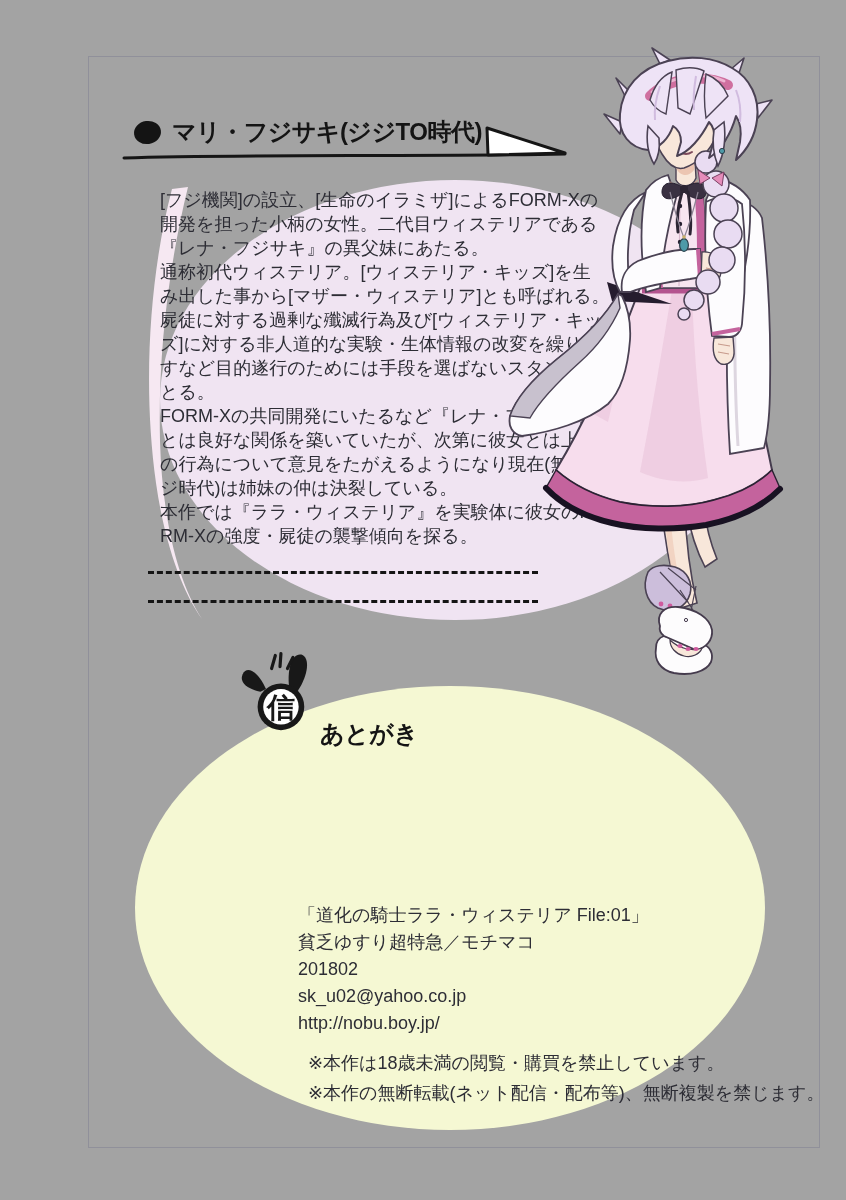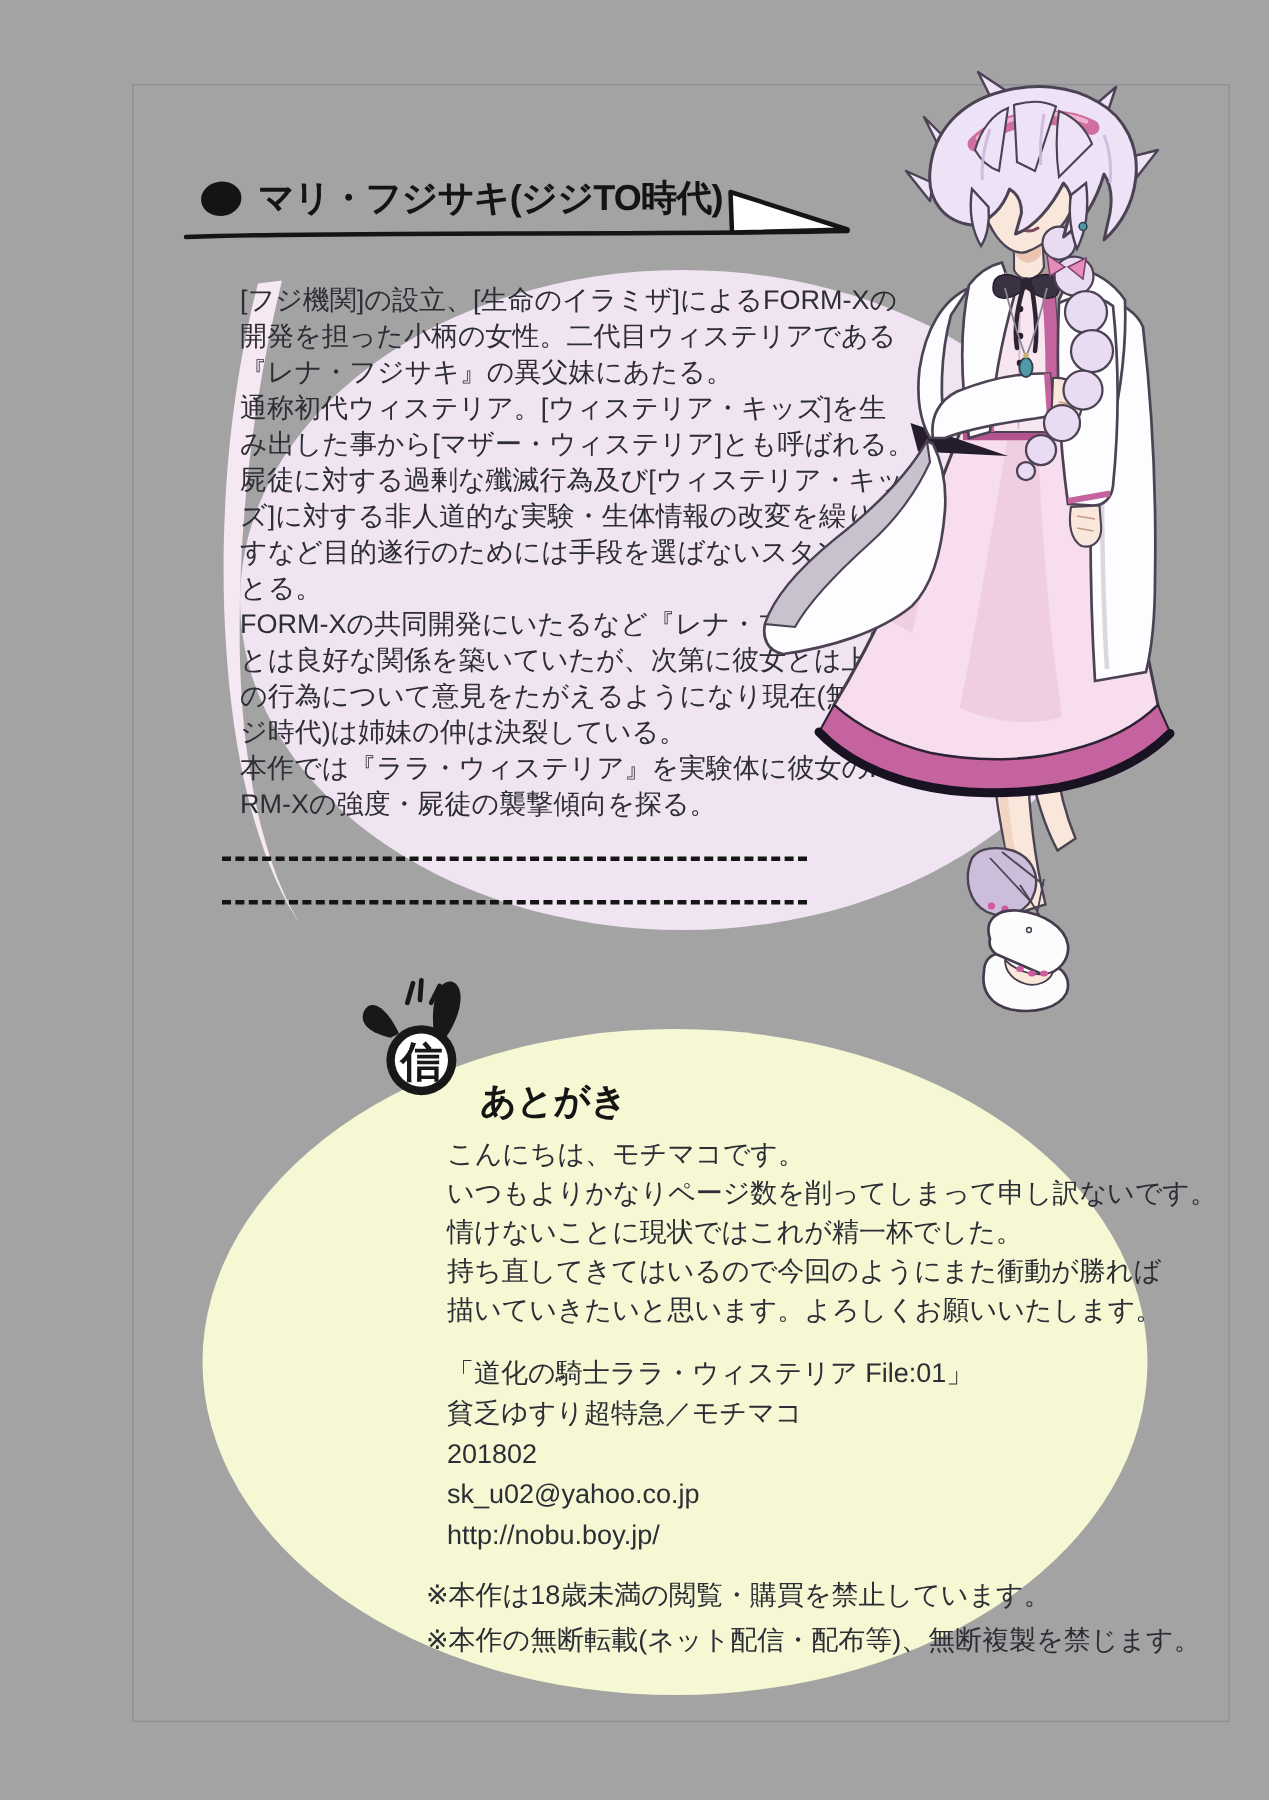--- a/index.html
+++ b/index.html
@@ -15,21 +15,21 @@
   .page-title{position:absolute;left:38px;top:2px;font-size:24px;font-weight:bold;color:#141414;letter-spacing:-0.5px;white-space:pre;}
   .underline-flag{position:absolute;left:118px;top:118px;}
   .jp{color:#2d2d35;font-size:18px;white-space:pre;margin-left:40px;}
   .profile{position:absolute;left:120px;top:188px;line-height:24px;}
   .dash{position:absolute;left:148px;width:390px;border-top:3px dashed #151515;}
   .dash1{top:571px;} .dash2{top:600px;}
   .rabbit{position:absolute;left:238px;top:648px;}
   .afterword-heading{position:absolute;left:320px;top:718px;font-size:24px;font-weight:bold;color:#141414;}
   .afterword-body{position:absolute;left:258px;top:756px;line-height:26px;}
   .credits{position:absolute;left:258px;top:902px;line-height:27px;}
-  .disclaimer{position:absolute;left:244px;top:1048px;line-height:30px;}
+  .disclaimer{position:absolute;left:268px;top:1048px;line-height:30px;}
   .char-art{position:absolute;left:500px;top:30px;}
   svg text.kanji{font-family:"Liberation Sans","DejaVu Sans",sans-serif;font-weight:bold;}
 </style>
 </head>
 <body>
 
 <div class="page">
 
   <div class="blob blob-purple"></div>
   <svg class="crescent" width="120" height="440" viewBox="0 0 120 440">
@@ -74,25 +74,20 @@
       <path d="M 36 22 L 40 8" stroke="#181818" stroke-width="3.4" stroke-linecap="round"></path>
       <path d="M 45 20 L 46 6" stroke="#181818" stroke-width="3.4" stroke-linecap="round"></path>
       <path d="M 53 22 L 59 10" stroke="#181818" stroke-width="3.4" stroke-linecap="round"></path>
     </g>
     <circle cx="46" cy="63" r="25" fill="#181818"></circle>
     <circle cx="46" cy="63" r="19" fill="#ffffff"></circle>
     <text class="kanji" x="46" y="64" font-size="30" fill="#181818" text-anchor="middle" dominant-baseline="central">信</text>
   </svg>
 
   <div class="afterword-heading">あとがき</div>
-  <div class="jp afterword-body">こんにちは、モチマコです。
-いつもよりかなりページ数を削ってしまって申し訳ないです。
-情けないことに現状ではこれが精一杯でした。
-持ち直してきてはいるので今回のようにまた衝動が勝れば
-描いていきたいと思います。よろしくお願いいたします。</div>
   <div class="jp credits">「道化の騎士ララ・ウィステリア File:01」
 貧乏ゆすり超特急／モチマコ
 201802
 sk_u02@yahoo.co.jp
 http://nobu.boy.jp/</div>
   <div class="jp disclaimer">※本作は18歳未満の閲覧・購買を禁止しています。
 ※本作の無断転載(ネット配信・配布等)、無断複製を禁じます。</div>
 
   <svg class="char-art" width="346" height="680" viewBox="0 0 346 680">
 

